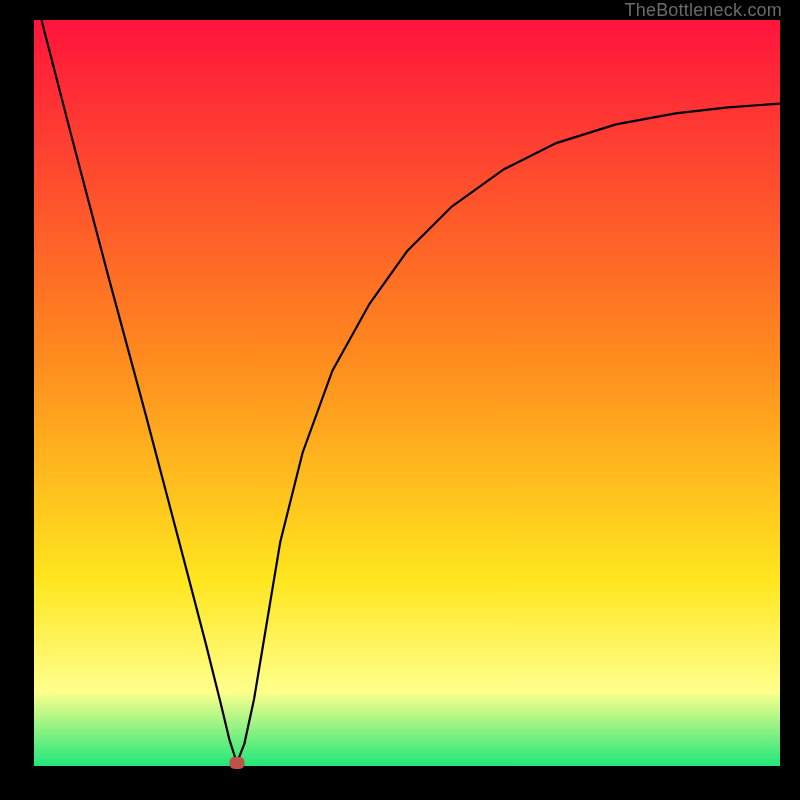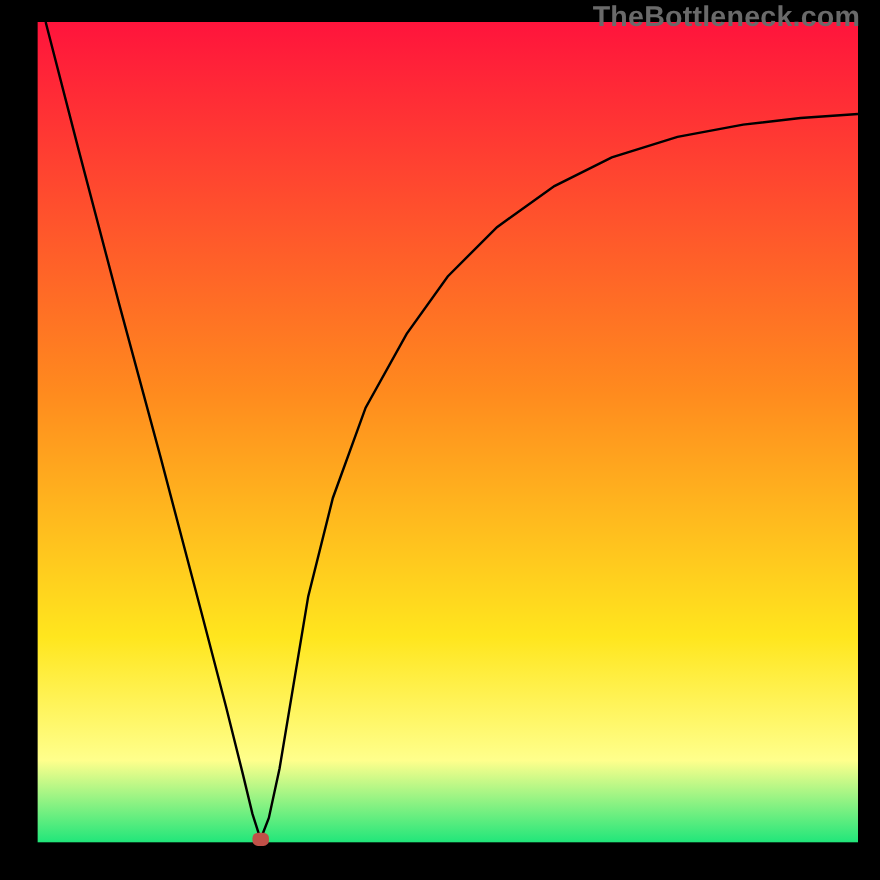--- a/index.html
+++ b/index.html
@@ -23,22 +23,22 @@
     left: 0;
     top: 0;
     width: 746px;
     height: 746px;
   }
   .watermark {
     position: absolute;
     top: 0px;
     right: 18px;
     font-family: Arial, Helvetica, sans-serif;
-    font-size: 26px;
-    font-weight: 700;
+    font-size: 18px;
+    font-weight: 400;
     color: #6a6a6a;
     letter-spacing: 0.2px;
   }
   .marker {
     position: absolute;
     width: 15px;
     height: 12px;
     border-radius: 5px;
     background: #c05048;
     transform: translate(-50%, -50%);

